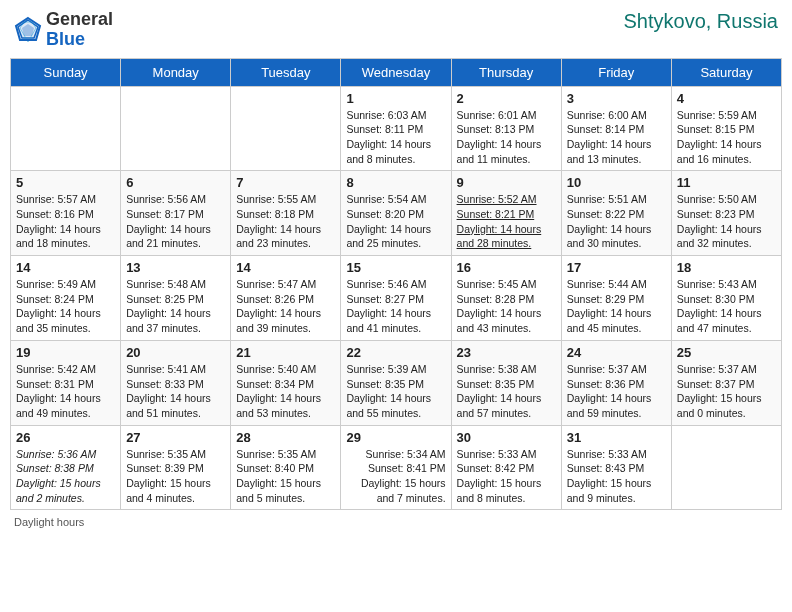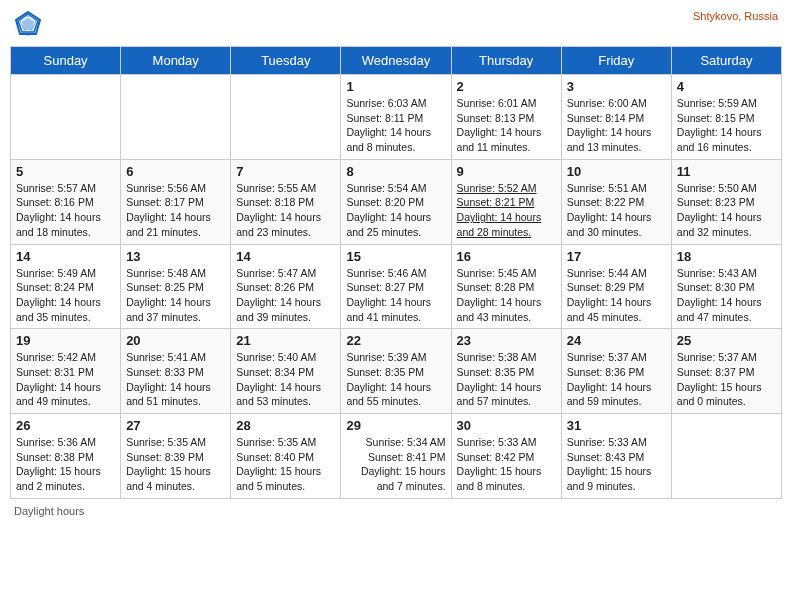--- a/index.html
+++ b/index.html
@@ -41,22 +41,22 @@
     .title-block {
       text-align: right;
     }
     .month-year {
       font-size: 32px;
       font-weight: bold;
       color: #222;
       line-height: 1.1;
     }
     .location {
-      font-size: 11px;
-      color: #c2410c;
+      font-size: 20px;
+      color: #0f766e;
     }
     .calendar {
       width: 100%;
       border-collapse: collapse;
       font-size: 11px;
     }
     .calendar th {
       background: #1565c0;
       color: #fff;
       text-align: center;
@@ -105,20 +105,24 @@
 <div class="page">
   <div class="header">
     <div class="logo">
       <svg class="logo-icon" viewBox="0 0 28 28" xmlns="http://www.w3.org/2000/svg">
         <polygon points="14,2 26,10 22,24 6,24 2,10" fill="#1565c0" opacity="0.15"></polygon>
         <polygon points="14,4 24,11 20,22 8,22 4,11" fill="none" stroke="#1565c0" stroke-width="1.5"></polygon>
         <polygon points="14,8 20,12 18,20 10,20 8,12" fill="#1565c0" opacity="0.3"></polygon>
         <path d="M10 6 L18 6 L22 12 L14 26 L6 12 Z" fill="none" stroke="#1a9cd8" stroke-width="1" opacity="0.5"></path>
         <path d="M14 2 L26 10 L22 24 L6 24 L2 10 Z" fill="none" stroke="#1565c0" stroke-width="2"></path>
       </svg>
+      <div class="logo-text">
+        <span class="logo-general">General</span><br>
+        <span class="logo-blue">Blue</span>
+      </div>
     </div>
     <div class="title-block">
       <div class="location">Shtykovo, Russia</div>
     </div>
   </div>
 
   <table class="calendar">
     <thead>
       <tr>
       <th>Sunday</th>
@@ -313,21 +317,21 @@
             <div class="day-number">25</div>
             <div class="day-info" style="white-space: pre-line;">Sunrise: 5:37 AM
 Sunset: 8:37 PM
 Daylight: 15 hours
 and 0 minutes.</div>
           </td>
         </tr>
         <tr class="row-odd">
           <td>
             <div class="day-number">26</div>
-            <div class="day-info" style="white-space: pre-line;">Sunrise: 5:36 AM
+            <div class="day-info" style="white-space: pre-line; font-style: italic;">Sunrise: 5:36 AM
 Sunset: 8:38 PM
 Daylight: 15 hours
 and 2 minutes.</div>
           </td>
           <td>
             <div class="day-number">27</div>
             <div class="day-info" style="white-space: pre-line;">Sunrise: 5:35 AM
 Sunset: 8:39 PM
 Daylight: 15 hours
 and 4 minutes.</div>

